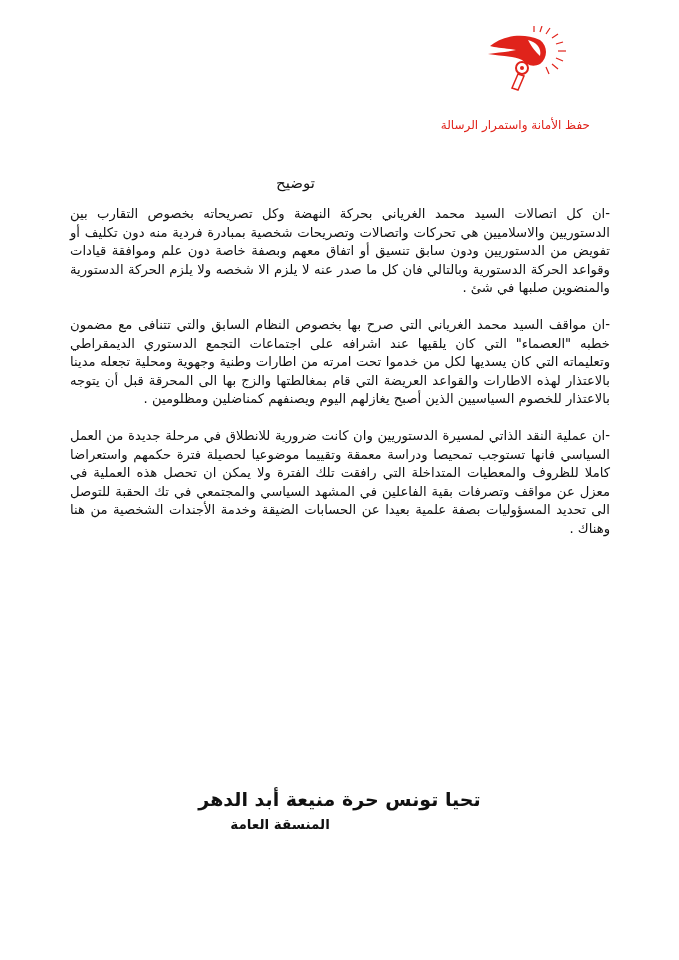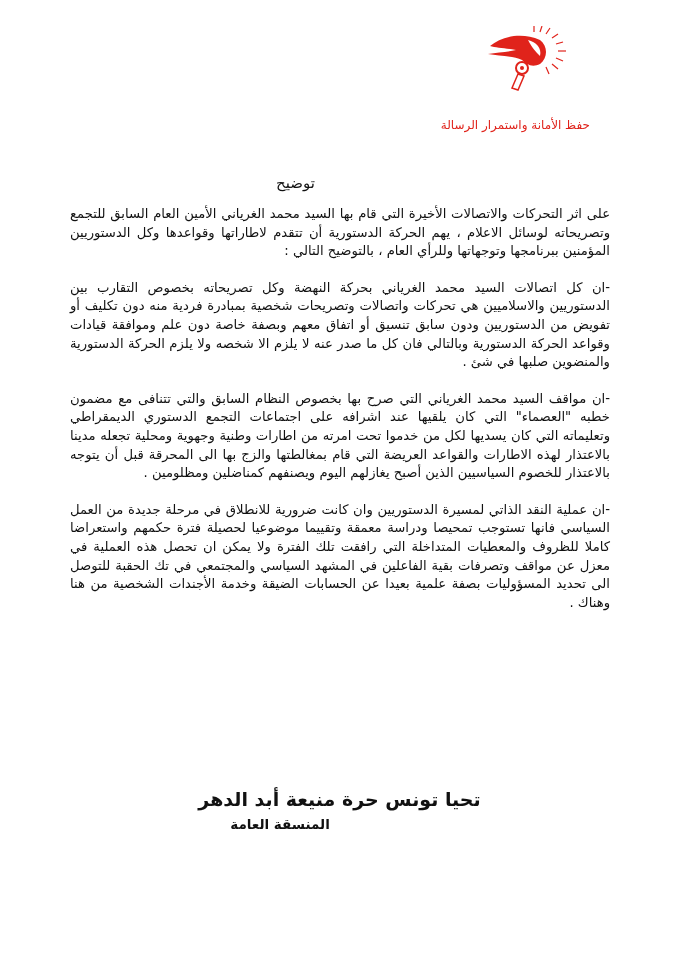--- a/index.html
+++ b/index.html
@@ -35,21 +35,20 @@
     <circle cx="40" cy="42" r="6" fill="none" stroke="#e0231b" stroke-width="2"></circle>
     <circle cx="40" cy="42" r="2" fill="#e0231b"></circle>
     <path d="M36 48 L30 62 L36 64 L42 50 Z" fill="none" stroke="#e0231b" stroke-width="1.5"></path>
   </svg>
   <div class="logo-slogan">حفظ الأمانة واستمرار الرسالة</div>
 </div>
 
 <div class="title">توضيح</div>
 
 <div class="body">
-  <p>على اثر التحركات والاتصالات الأخيرة التي قام بها السيد محمد الغرياني الأمين العام السابق للتجمع وتصريحاته لوسائل الاعلام ، يهم الحركة الدستورية أن تتقدم لاطاراتها وقواعدها وكل الدستوريين المؤمنين ببرنامجها وتوجهاتها وللرأي العام ، بالتوضيح التالي :</p>
   <p>-ان كل اتصالات السيد محمد الغرياني بحركة النهضة وكل تصريحاته بخصوص التقارب بين الدستوريين والاسلاميين هي تحركات واتصالات وتصريحات شخصية بمبادرة فردية منه دون تكليف أو تفويض من الدستوريين ودون سابق تنسيق أو اتفاق معهم وبصفة خاصة دون علم وموافقة قيادات وقواعد الحركة الدستورية وبالتالي فان كل ما صدر عنه لا يلزم الا شخصه ولا يلزم الحركة الدستورية والمنضوين صلبها في شئ .</p>
   <p>-ان مواقف السيد محمد الغرياني التي صرح بها بخصوص النظام السابق والتي تتنافى مع مضمون خطبه "العصماء" التي كان يلقيها عند اشرافه على اجتماعات التجمع الدستوري الديمقراطي وتعليماته التي كان يسديها لكل من خدموا تحت امرته من اطارات وطنية وجهوية ومحلية تجعله مدينا بالاعتذار لهذه الاطارات والقواعد العريضة التي قام بمغالطتها والزج بها الى المحرقة قبل أن يتوجه بالاعتذار للخصوم السياسيين الذين أصبح يغازلهم اليوم ويصنفهم كمناضلين ومظلومين .</p>
   <p>-ان عملية النقد الذاتي لمسيرة الدستوريين وان كانت ضرورية للانطلاق في مرحلة جديدة من العمل السياسي فانها تستوجب تمحيصا ودراسة معمقة وتقييما موضوعيا لحصيلة فترة حكمهم واستعراضا كاملا للظروف والمعطيات المتداخلة التي رافقت تلك الفترة ولا يمكن ان تحصل هذه العملية في معزل عن مواقف وتصرفات بقية الفاعلين في المشهد السياسي والمجتمعي في تك الحقبة للتوصل الى تحديد المسؤوليات بصفة علمية بعيدا عن الحسابات الضيقة وخدمة الأجندات الشخصية من هنا وهناك .</p>
 </div>
 
 <div class="closing">تحيا تونس حرة منيعة أبد الدهر</div>
 
 <div class="sig">
   <div>المنسقة العامة</div>
 </div>

